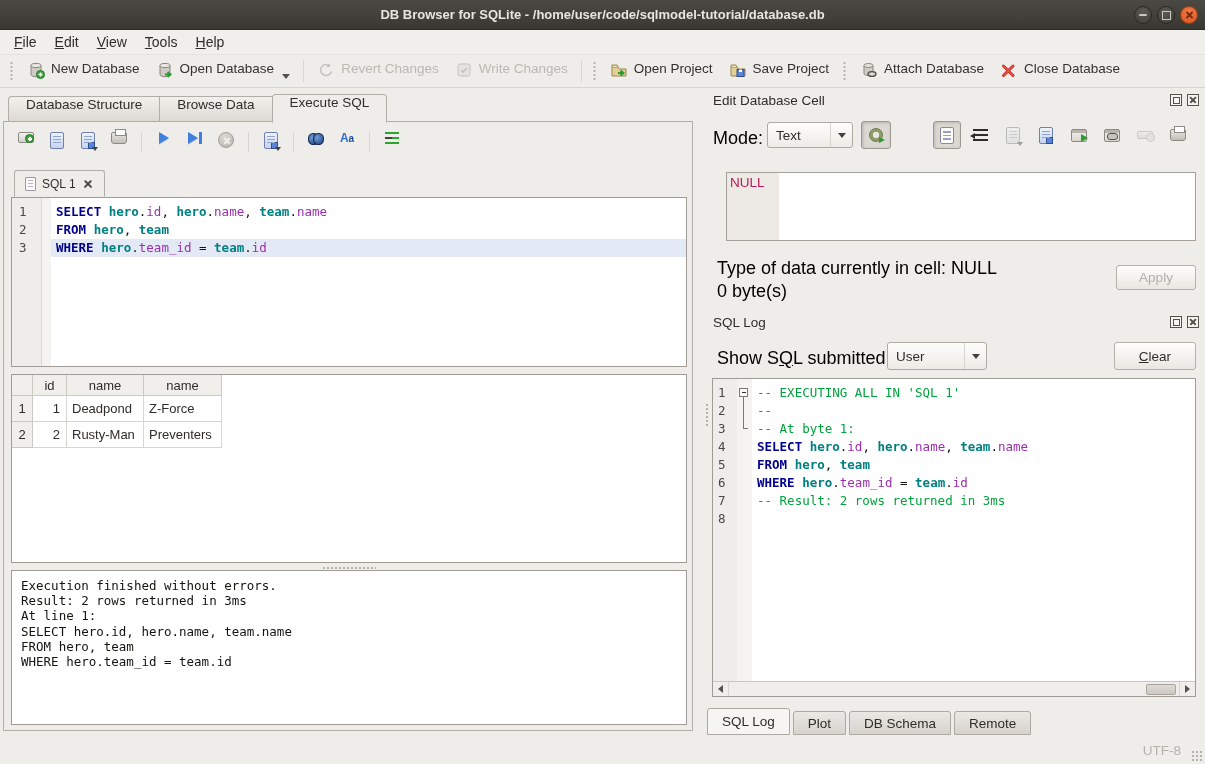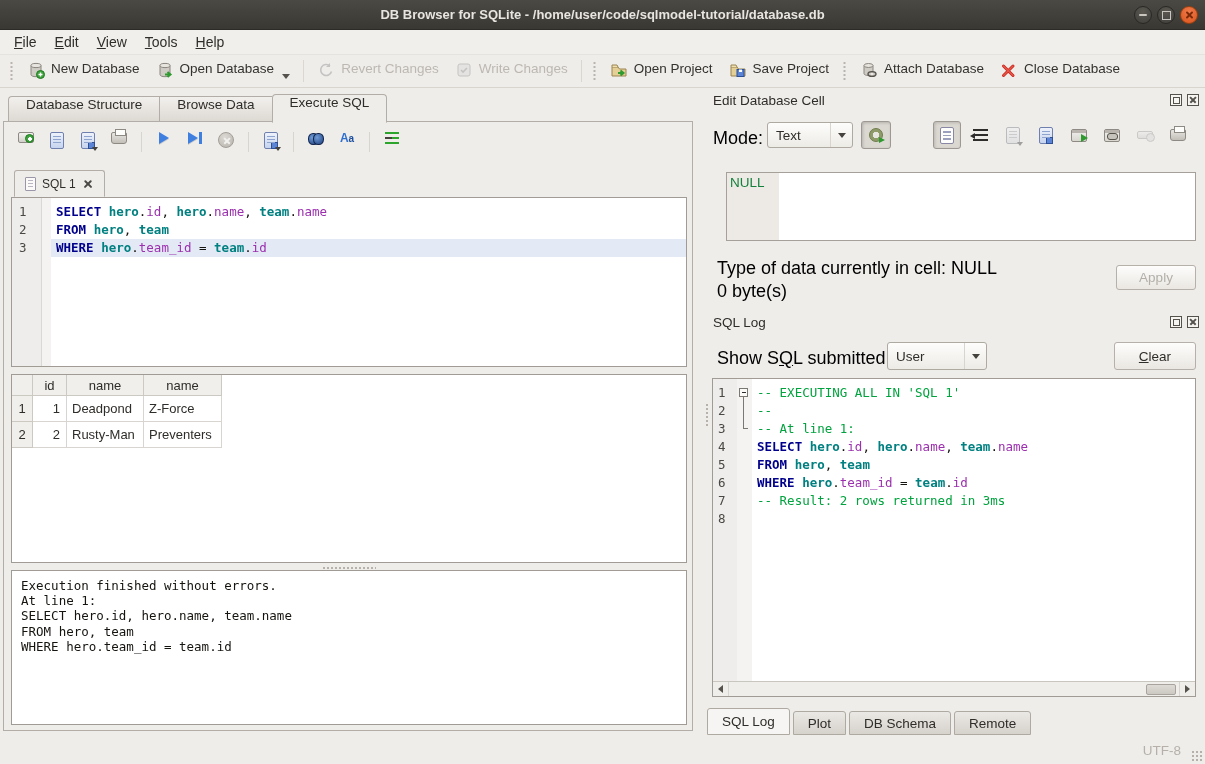--- a/index.html
+++ b/index.html
@@ -143,21 +143,21 @@
   .win-ic{width:16px;height:13px;background:linear-gradient(#f2f1ef,#d9d6d0);border:1px solid #8d8a83;border-radius:2px;position:relative}
   .win-ic::before{content:"";position:absolute;left:0;top:0;right:0;height:3px;background:#b9b5ae}
   .win-ic.export::after{content:"";position:absolute;right:-2px;bottom:-1px;width:0;height:0;border-top:4px solid transparent;border-bottom:4px solid transparent;border-left:7px solid #2f9a2f}
   .win-ic.link::after{content:"";position:absolute;right:1px;bottom:1px;width:9px;height:5px;border-radius:3px;border:1.6px solid #55524c;background:#c6c3bd}
   .null-ic{width:16px;height:8px;background:linear-gradient(#eceae6,#cfccc6);border:1px solid #a29e97;border-radius:2px;position:relative}
   .null-ic::after{content:"";position:absolute;right:-3px;bottom:-4px;width:7px;height:7px;border-radius:50%;background:#d8d5cf;border:1px solid #a29e97}
   .print-ic{width:16px;height:12px;background:linear-gradient(#e8e6e2,#c2bfb8);border:1px solid #8d8a83;border-radius:2px 2px 3px 3px;position:relative}
   .print-ic::before{content:"";position:absolute;left:3px;top:-4px;width:9px;height:5px;background:#fdfdfc;border:1px solid #8d8a83}
 
   .cell-edit{position:absolute;border:1px solid #a5a19a;background:#fff;display:flex}
-  .cell-edit .strip{width:52px;background:#edeae5;font-size:13.5px;padding:2px 4px 0 3px;color:#15803d}
+  .cell-edit .strip{width:52px;background:#edeae5;font-size:13.5px;padding:2px 4px 0 3px;color:#be185d}
 
   .btn{border:1px solid #b5b0a9;border-radius:3px;background:linear-gradient(#fdfdfc,#eae7e2);font-size:13.5px;display:flex;align-items:center;justify-content:center;color:#2f2d29}
   .btn.disabled{color:#b3afa8}
 
   
   .logframe{position:absolute;border:1px solid #a09c95;background:#fff;overflow:hidden;font-family:"DejaVu Sans Mono",monospace;font-size:12.5px}
   .logbody{display:flex;height:calc(100% - 15px)}
   .loggutter{width:24px;background:#eeedeb;color:#4a4844;padding-top:5px;flex-shrink:0}
   .loggutter .gl{padding-left:5px}
   .logfold{width:15px;background:#f4f3f1;flex-shrink:0;position:relative}
@@ -383,20 +383,21 @@
               <td class="c-n2">Preventers</td>
             </tr>
           </tbody>
         </table>
     </div>
 
     <div class="hsplit"></div>
 
     <div class="msgbox">
         <div>Execution finished without errors.</div>
+        <div>Result: 2 rows returned in 3ms</div>
         <div>At line 1:</div>
         <div>SELECT hero.id, hero.name, team.name</div>
         <div>FROM hero, team</div>
         <div>WHERE hero.team_id = team.id</div>
       </div>
   </div>
 </div>
 
 <div class="right-pane">
   <div class="vdots"></div>
@@ -486,21 +487,21 @@
           <div class="gl">8</div>
         </div>
       <div class="logfold">
         <span class="fold-box"></span>
         <span class="fold-vline"></span>
         <span class="fold-corner"></span>
       </div>
       <div class="logcode">
           <div class="cl"><span class="tk-cm">-- EXECUTING ALL IN 'SQL 1'</span></div>
           <div class="cl"><span class="tk-cm">--</span></div>
-          <div class="cl"><span class="tk-cm">-- At line 1:</span></div>
+          <div class="cl"><span class="tk-cm">-- At byte 1:</span></div>
           <div class="cl"><span class="tk-kw">SELECT</span><span class="tk-pl"> </span><span class="tk-tb">hero</span><span class="tk-pl">.</span><span class="tk-fl">id</span><span class="tk-pl">, </span><span class="tk-tb">hero</span><span class="tk-pl">.</span><span class="tk-fl">name</span><span class="tk-pl">, </span><span class="tk-tb">team</span><span class="tk-pl">.</span><span class="tk-fl">name</span></div>
           <div class="cl"><span class="tk-kw">FROM</span><span class="tk-pl"> </span><span class="tk-tb">hero</span><span class="tk-pl">, </span><span class="tk-tb">team</span></div>
           <div class="cl"><span class="tk-kw">WHERE</span><span class="tk-pl"> </span><span class="tk-tb">hero</span><span class="tk-pl">.</span><span class="tk-fl">team_id</span><span class="tk-pl"> = </span><span class="tk-tb">team</span><span class="tk-pl">.</span><span class="tk-fl">id</span></div>
           <div class="cl"><span class="tk-cm">-- Result: 2 rows returned in 3ms</span></div>
           <div class="cl">&nbsp;</div>
         </div>
     </div>
     <div class="hscroll">
       <span class="harr left"></span>
       <span class="harr right"></span>

